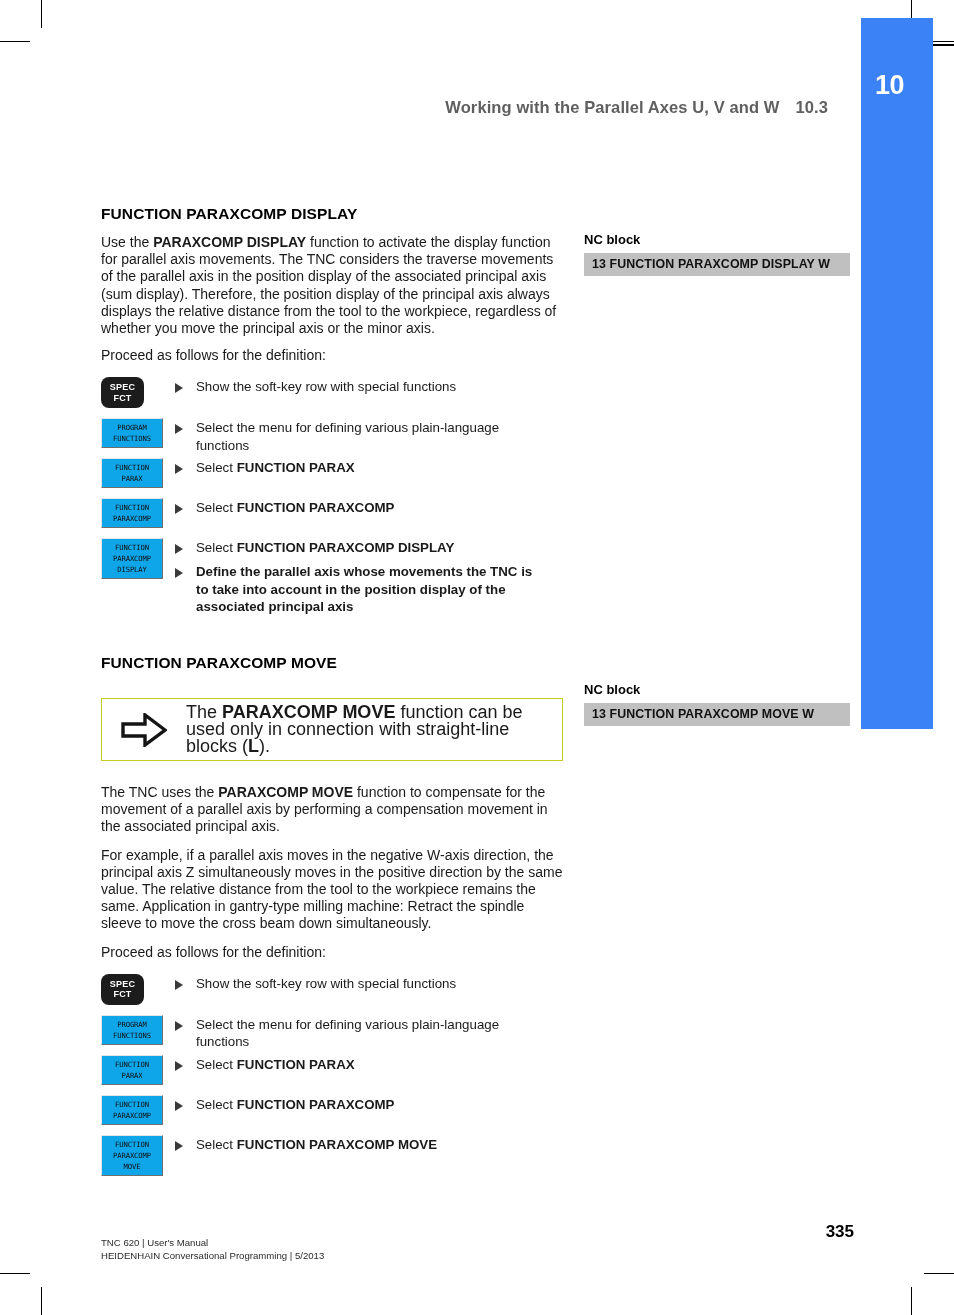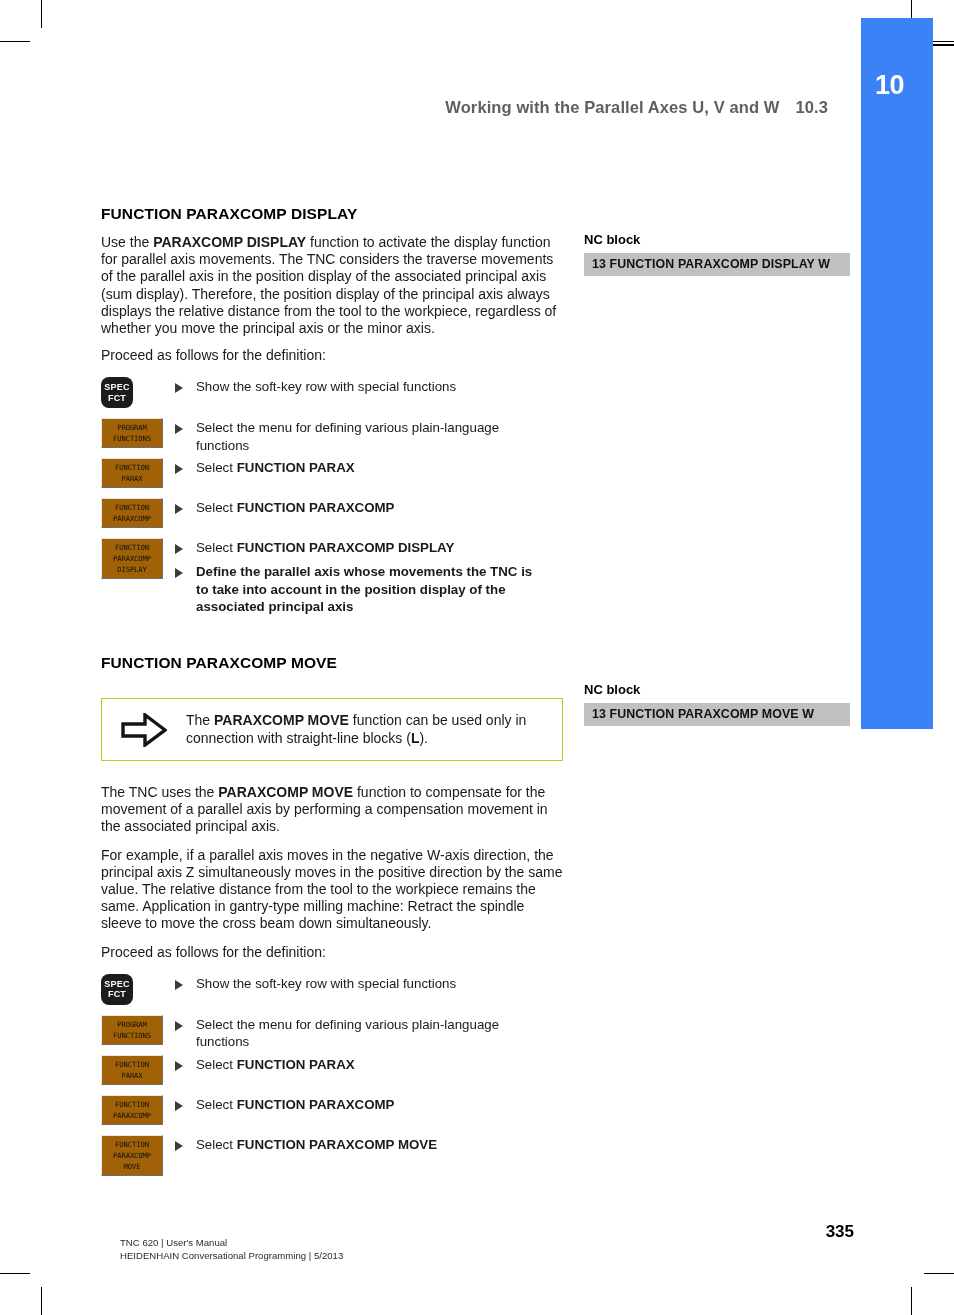--- a/index.html
+++ b/index.html
@@ -138,41 +138,41 @@
     border-color: transparent transparent transparent #3a3a3a;
   }
   .step-text {
     font-size: 13.3px;
     line-height: 17.2px;
     color: #1a1a1a;
   }
 
   
   .hw-key {
-    width: 32px;
+    width: 43px;
     height: 31px;
     border-radius: 8px;
     background: #1c1c1c;
     color: #ffffff;
     font-family: "Liberation Sans", sans-serif;
     font-size: 9px;
     font-weight: bold;
     letter-spacing: 0.2px;
     display: flex;
     flex-direction: column;
     align-items: center;
     justify-content: center;
     line-height: 10.5px;
   }
 
   
   .soft-key {
     width: 62px;
     min-height: 30px;
-    background: #a16207;
+    background: #0ea5e9;
     border-top: 1.5px solid #e6e6e6;
     border-left: 1.5px solid #e6e6e6;
     border-right: 1.5px solid #6e6e6e;
     border-bottom: 1.5px solid #6e6e6e;
     color: #111111;
     font-family: "DejaVu Sans Mono", monospace;
     font-size: 7.2px;
     letter-spacing: -0.1px;
     display: flex;
     flex-direction: column;
@@ -194,21 +194,21 @@
     display: flex;
     align-items: center;
   }
   .note-icon {
     flex: 0 0 84px;
     display: flex;
     align-items: center;
     justify-content: center;
   }
   .note-text {
-    font-size: 14px;
+    font-size: 18px;
     line-height: 17.2px;
     color: #1a1a1a;
     padding-right: 14px;
   }
 
   
   .nc-label {
     font-size: 13px;
     font-weight: bold;
     color: #000000;
@@ -226,21 +226,20 @@
   }
 
   
   .footer-left {
     position: absolute;
     left: 101px;
     top: 1236px;
     font-size: 9.6px;
     line-height: 13px;
     color: #2b2b2b;
-    margin-left: 19px;
   }
   .page-number {
     position: absolute;
     left: 740px;
     top: 1222px;
     width: 114px;
     text-align: right;
     font-size: 17px;
     font-weight: bold;
     color: #000000;

